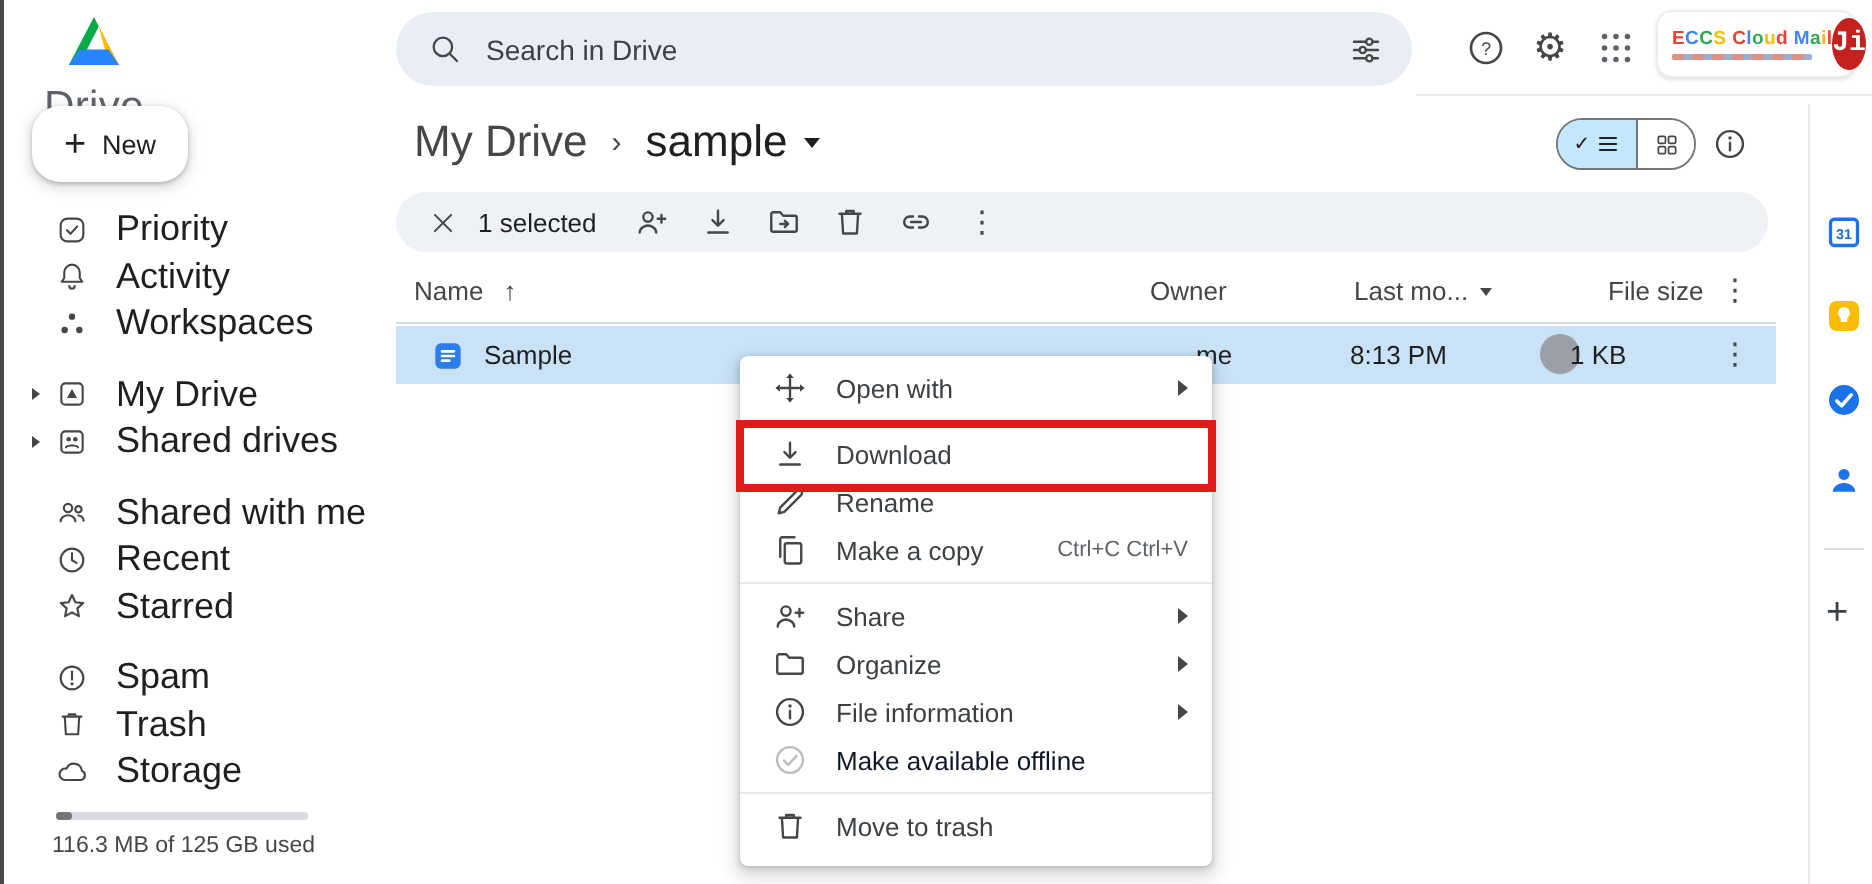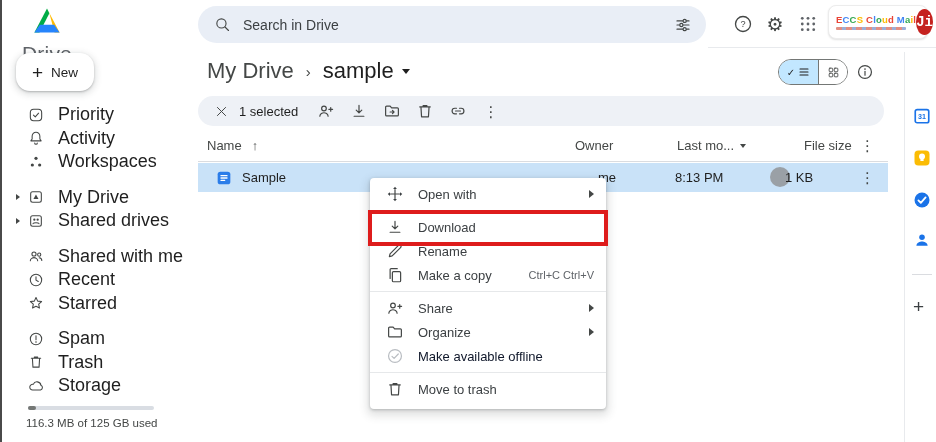--- a/index.html
+++ b/index.html
@@ -458,20 +458,31 @@
     </div>
     <div class="menu-item">
       <span class="mi-icon">
         <svg width="18" height="18" viewBox="0 0 24 24">
             <path class="stk" d="M3.5 6.8A1.3 1.3 0 0 1 4.8 5.5h4.7l2 2.3h7.7A1.3 1.3 0 0 1 20.5 9.1v8.1a1.3 1.3 0 0 1-1.3 1.3H4.8a1.3 1.3 0 0 1-1.3-1.3z"></path>
           </svg>
       </span>
       <span class="mi-label">Organize</span>
       <span class="mi-arrow"></span>
     </div>
+    <div class="menu-item">
+      <span class="mi-icon">
+        <svg width="18" height="18" viewBox="0 0 24 24">
+            <circle class="stk" cx="12" cy="12" r="8.6"></circle>
+            <path class="stk" d="M12 11.2v5"></path>
+            <circle cx="12" cy="8" r="1.15" fill="#444746"></circle>
+          </svg>
+      </span>
+      <span class="mi-label">File information</span>
+      <span class="mi-arrow"></span>
+    </div>
     <div class="menu-item disabled">
       <span class="mi-icon">
         <svg width="18" height="18" viewBox="0 0 24 24">
             <circle class="stk" cx="12" cy="12" r="8.6"></circle>
             <path class="stk" d="M8 12.4l2.8 2.8 5.6-5.9"></path>
           </svg>
       </span>
       <span class="mi-label">Make available offline</span>
     </div>
     <div class="menu-divider"></div>

